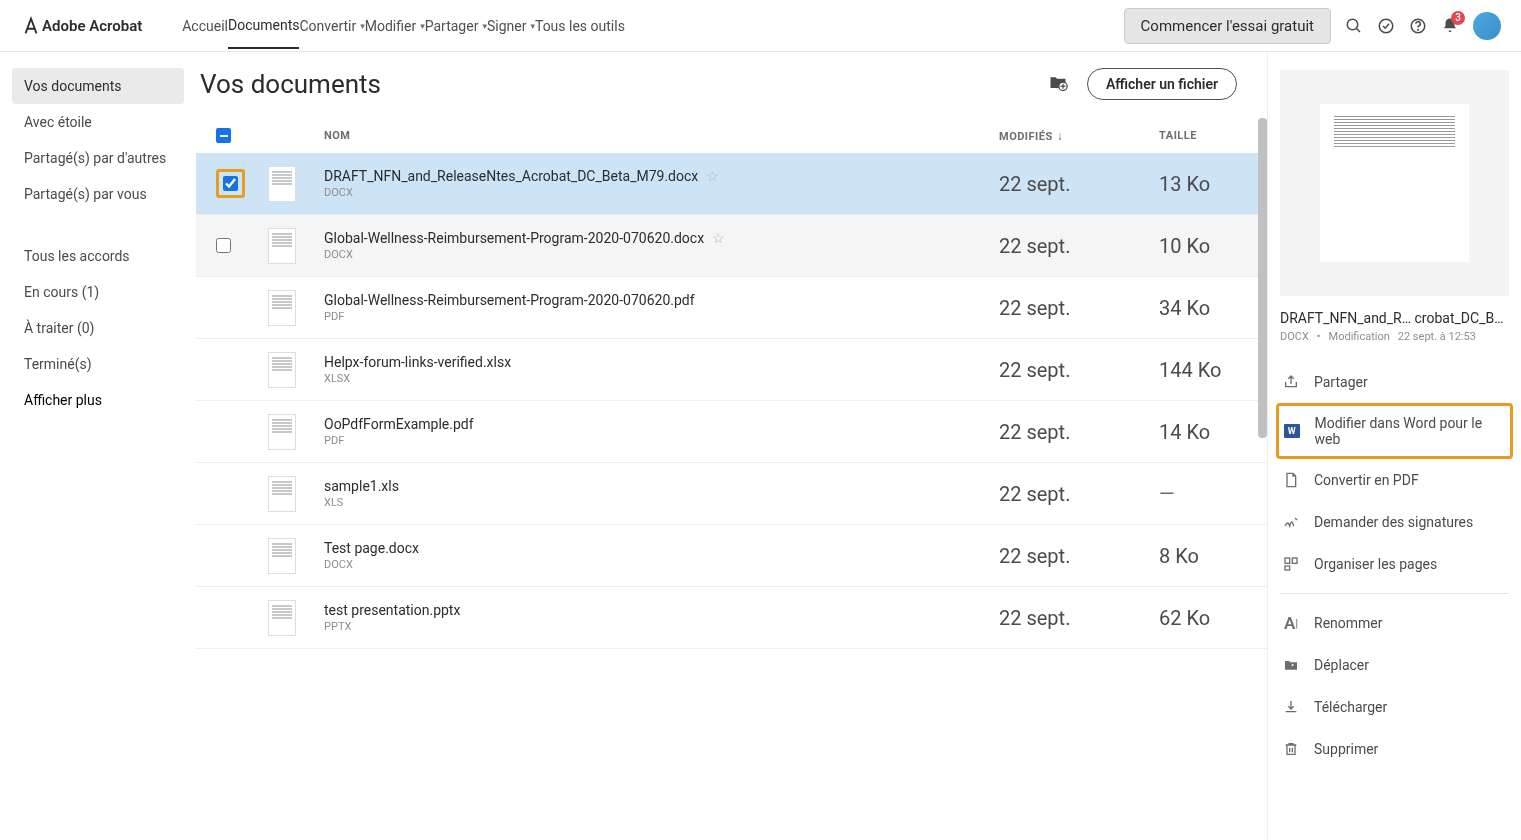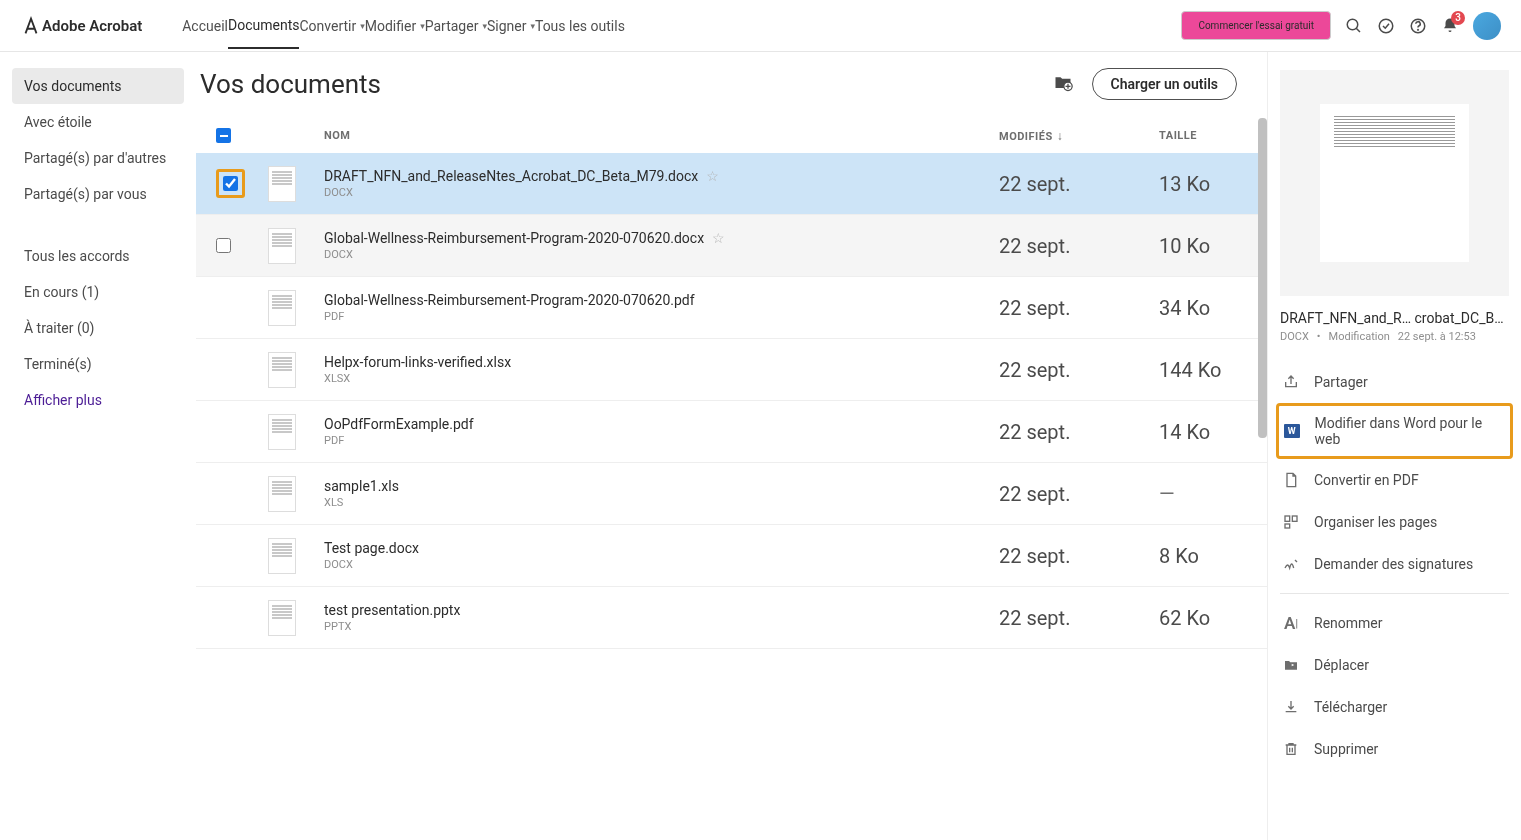--- a/index.html
+++ b/index.html
@@ -7,35 +7,35 @@
 
 
 .topnav { height: 52px; display: flex; align-items: center; padding: 0 20px; border-bottom: 1px solid #e6e6e6; }
 .logo { display: flex; align-items: center; gap: 0; margin-right: 40px; }
 .logo-text { font-size: 15px; font-weight: 600; color: #2c2c2c; }
 .nav-items { display: flex; flex: 1; }
 .nav-item { font-size: 14px; color: #505050; cursor: pointer; display: flex; align-items: center; gap: 4px; padding: 14px 0; }
 .nav-item.active { color: #2c2c2c; border-bottom: 2px solid #2c2c2c; justify-content: flex-end; }
 .chev { font-size: 9px; color: #6e6e6e; }
 .topnav-right { display: flex; align-items: center; gap: 14px; }
-.trial-btn { padding: 8px 16px; border: 1px solid #ccc; border-radius: 4px; font-size: 10px; background: #ec4899; cursor: pointer; color: #2c2c2c; }
+.trial-btn { padding: 8px 16px; border: 1px solid #ccc; border-radius: 4px; font-size: 15px; background: #e5e5e5; cursor: pointer; color: #2c2c2c; }
 .icn { width: 18px; height: 18px; display: flex; align-items: center; justify-content: center; cursor: pointer; color: #4b4b4b; }
 .bell-wrap { position: relative; }
 .badge { position: absolute; top: -6px; right: -6px; background: #e34850; color: #fff; font-size: 10px; width: 14px; height: 14px; border-radius: 50%; display: flex; align-items: center; justify-content: center; font-weight: 500; }
 .avatar { width: 28px; height: 28px; border-radius: 50%; background: linear-gradient(135deg, #4aa8e0, #3d8fc6); cursor: pointer; }
 
 
 .content { display: flex; height: calc(840px - 52px); }
 
 
 .sidebar { width: 196px; padding: 16px 12px; }
 .sb-item { padding: 10px 12px; font-size: 14px; color: #4b4b4b; cursor: pointer; border-radius: 4px; }
 .sb-item.active { background: #eaeaea; color: #2c2c2c; }
 .sb-sep { height: 26px; }
-.sb-link { padding: 10px 12px; font-size: 14px; color: #4c1d95; cursor: pointer; }
+.sb-link { padding: 10px 12px; font-size: 14px; color: #000000; cursor: pointer; }
 
 
 .main { flex: 1; padding: 16px 0 0 0; display: flex; flex-direction: column; overflow: hidden; }
 .main-header { display: flex; align-items: center; padding: 0 30px 18px 0; }
 .main-title { font-size: 26px; font-weight: 400; color: #2c2c2c; flex: 1; padding-left: 4px; }
 .add-folder { width: 22px; height: 22px; cursor: pointer; margin-right: 18px; color: #4b4b4b; }
 .upload-btn { padding: 7px 18px; border: 1px solid #505050; border-radius: 16px; font-size: 14px; background: #fff; cursor: pointer; color: #2c2c2c; font-weight: 600; }
 
 
 .tbl { flex: 1; overflow-y: auto; position: relative; }
@@ -165,21 +165,21 @@
     <div class="main-header">
       <div class="main-title">Vos documents</div>
       <div class="add-folder">
         <svg width="22" height="20" viewBox="0 0 24 24" fill="#4b4b4b">
             <path d="M3 5 h6 l2 2 h10 v11 h-18 z"></path>
             <circle cx="18" cy="16" r="5" fill="#fff" stroke="#4b4b4b" stroke-width="1.5"></circle>
             <line x1="18" y1="13" x2="18" y2="19" stroke="#4b4b4b" stroke-width="1.5"></line>
             <line x1="15" y1="16" x2="21" y2="16" stroke="#4b4b4b" stroke-width="1.5"></line>
           </svg>
       </div>
-      <button class="upload-btn">Charger un outils</button>
+      <button class="upload-btn">Afficher un fichier</button>
     </div>
 
     <div class="tbl">
       <div class="tbl-head">
         <div class="col-chk">
             <div class="chk-indeterminate"></div>
           </div>
         <div class="col-thumb"></div>
         <div class="col-name">NOM</div>
         <div class="col-date"><span>MODIFIÉS</span><span class="sort-arrow">↓</span></div>
@@ -344,37 +344,37 @@
           <svg width="16" height="16" viewBox="0 0 24 24" fill="none" stroke="currentColor" stroke-width="2">
             <path d="M6 2 h9 l4 4 v16 h-13 z M15 2 v4 h4"></path>
           </svg>
         </div>
       <span>Convertir en PDF</span>
     </div>
 
     <div class="rp-action">
       <div class="aicn">
           <svg width="16" height="16" viewBox="0 0 24 24" fill="none" stroke="currentColor" stroke-width="2">
+            <path d="M3 18 c3 -6 5 -6 7 0 c2 -8 4 -8 6 0 M18 6 l3 3"></path>
+          </svg>
+        </div>
+      <span>Demander des signatures</span>
+    </div>
+
+    <div class="rp-action">
+      <div class="aicn">
+          <svg width="16" height="16" viewBox="0 0 24 24" fill="none" stroke="currentColor" stroke-width="2">
             <rect x="3" y="3" width="7" height="8"></rect>
             <rect x="14" y="3" width="7" height="8"></rect>
             <rect x="3" y="15" width="7" height="6"></rect>
           </svg>
         </div>
       <span>Organiser les pages</span>
     </div>
 
-    <div class="rp-action">
-      <div class="aicn">
-          <svg width="16" height="16" viewBox="0 0 24 24" fill="none" stroke="currentColor" stroke-width="2">
-            <path d="M3 18 c3 -6 5 -6 7 0 c2 -8 4 -8 6 0 M18 6 l3 3"></path>
-          </svg>
-        </div>
-      <span>Demander des signatures</span>
-    </div>
-
     <div class="rp-hr"></div>
 
     <div class="rp-action">
       <div class="aicn" style="font-weight:600;">A<span style="font-size:10px;vertical-align:text-top;">|</span></div>
       <span>Renommer</span>
     </div>
 
     <div class="rp-action">
       <div class="aicn">
           <svg width="16" height="16" viewBox="0 0 24 24" fill="currentColor">

